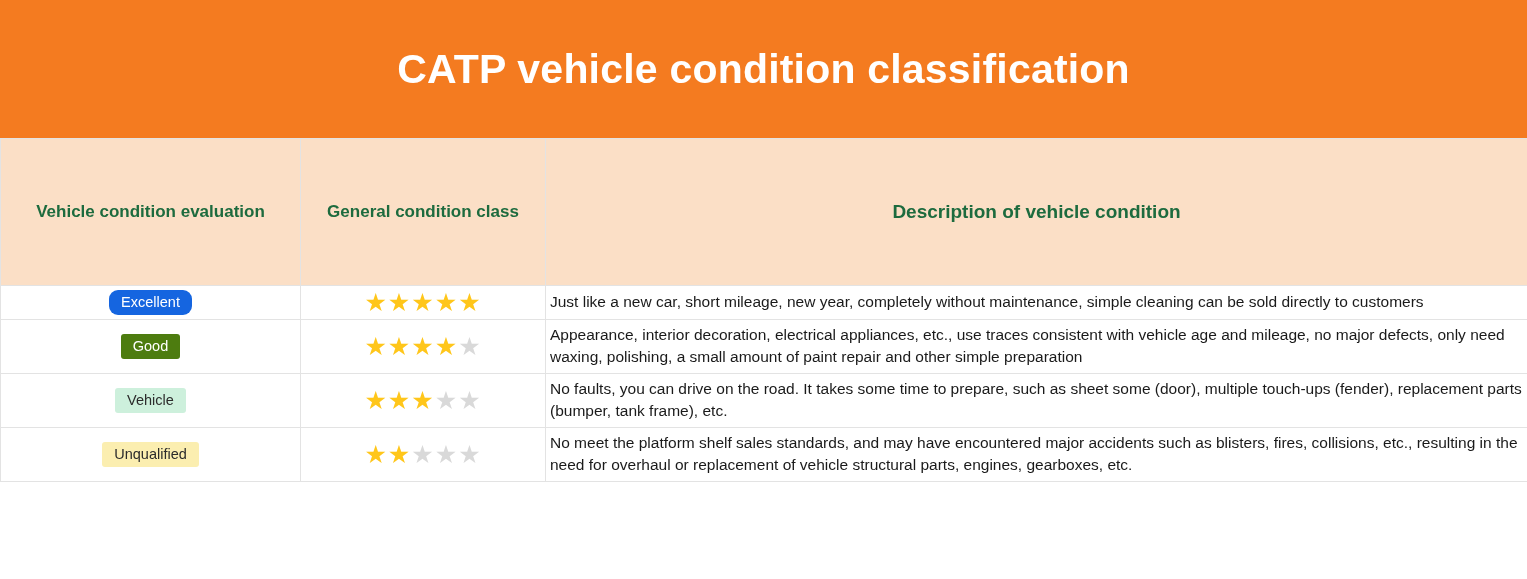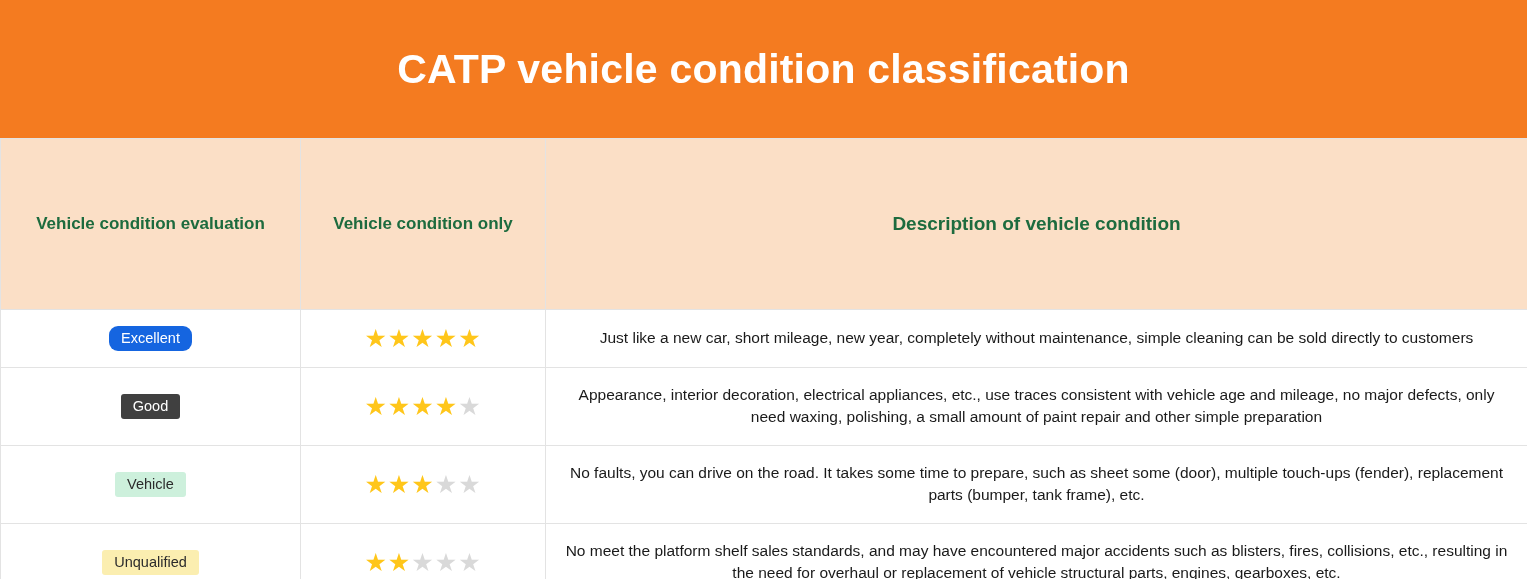--- a/index.html
+++ b/index.html
@@ -36,21 +36,21 @@
   }
   
   table.grid {
     width: 1527px;
     border-collapse: collapse;
     table-layout: fixed;
   }
   table.grid td, table.grid th {
     border: 1px solid #e3e3e3;
     vertical-align: middle;
-    padding: 16px;
+    padding: 4px;
   }
   .col-eval { width: 300px; }
   .col-class { width: 245px; }
   .col-desc { width: 982px; }
 
   thead td {
     background: #fbdfc6;
     height: 138px;
     color: #1d6b3e;
     font-weight: bold;
@@ -67,38 +67,38 @@
   td.eval-cell {
     text-align: center;
     padding: 10px 4px;
   }
   td.class-cell {
     text-align: center;
     padding: 10px 4px;
     white-space: nowrap;
   }
   td.desc-cell {
-    text-align: center;
+    text-align: left;
     padding: 10px 18px 10px 10px;
     font-size: 15.5px;
     line-height: 1.45;
     color: #1a1a1a;
   }
 
   
   .badge {
     display: inline-block;
     padding: 3px 12px;
     border-radius: 3px;
     font-size: 14.5px;
     line-height: 1.3;
     white-space: nowrap;
   }
   .badge-excellent { background: #1565e0; color: #ffffff; border-radius: 9px; }
-  .badge-good      { background: #404040; color: #ffffff; }
+  .badge-good      { background: #4d7c0f; color: #ffffff; }
   .badge-general   { background: #cdf0dc; color: #2b2b2b; }
   .badge-unqualified { background: #fbeeb0; color: #2b2b2b; }
   .badge-bad       { background: #dd2b2b; color: #ffffff; }
 
   
   .stars {
     font-size: 25px;
     letter-spacing: 1px;
     line-height: 1;
     display: inline-block;
@@ -117,21 +117,21 @@
 
   <table class="grid">
     <colgroup>
       <col class="col-eval">
       <col class="col-class">
       <col class="col-desc">
     </colgroup>
     <thead>
       <tr>
         <td>Vehicle condition evaluation</td>
-        <td>Vehicle condition only</td>
+        <td>General condition class</td>
         <td class="desc-head">Description of vehicle condition</td>
       </tr>
     </thead>
     <tbody id="table-body">
         <tr>
           <td class="eval-cell"><span class="badge badge-excellent">Excellent</span></td>
           <td class="class-cell"><span class="stars"><span class="star-on">★</span><span class="star-on">★</span><span class="star-on">★</span><span class="star-on">★</span><span class="star-on">★</span></span></td>
           <td class="desc-cell">Just like a new car, short mileage, new year, completely without maintenance, simple cleaning can be sold directly to customers</td>
         </tr>
         <tr>

